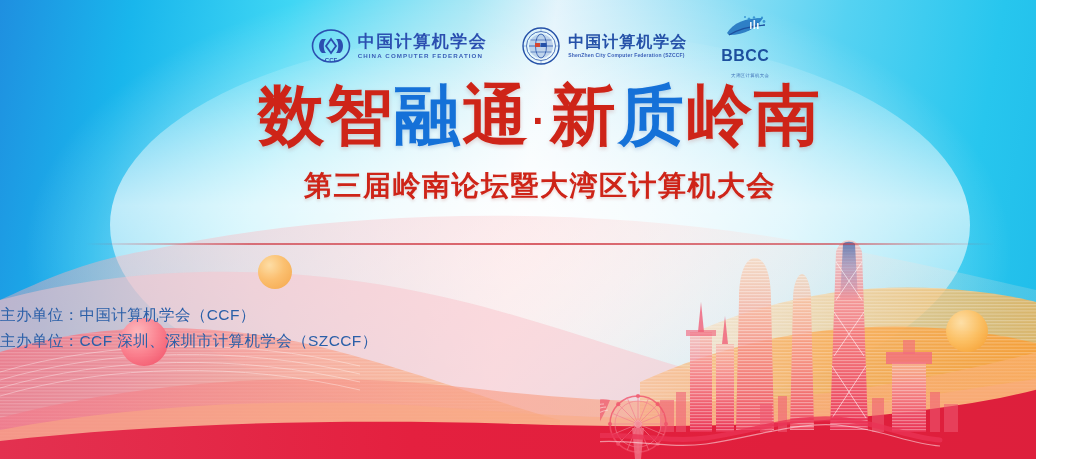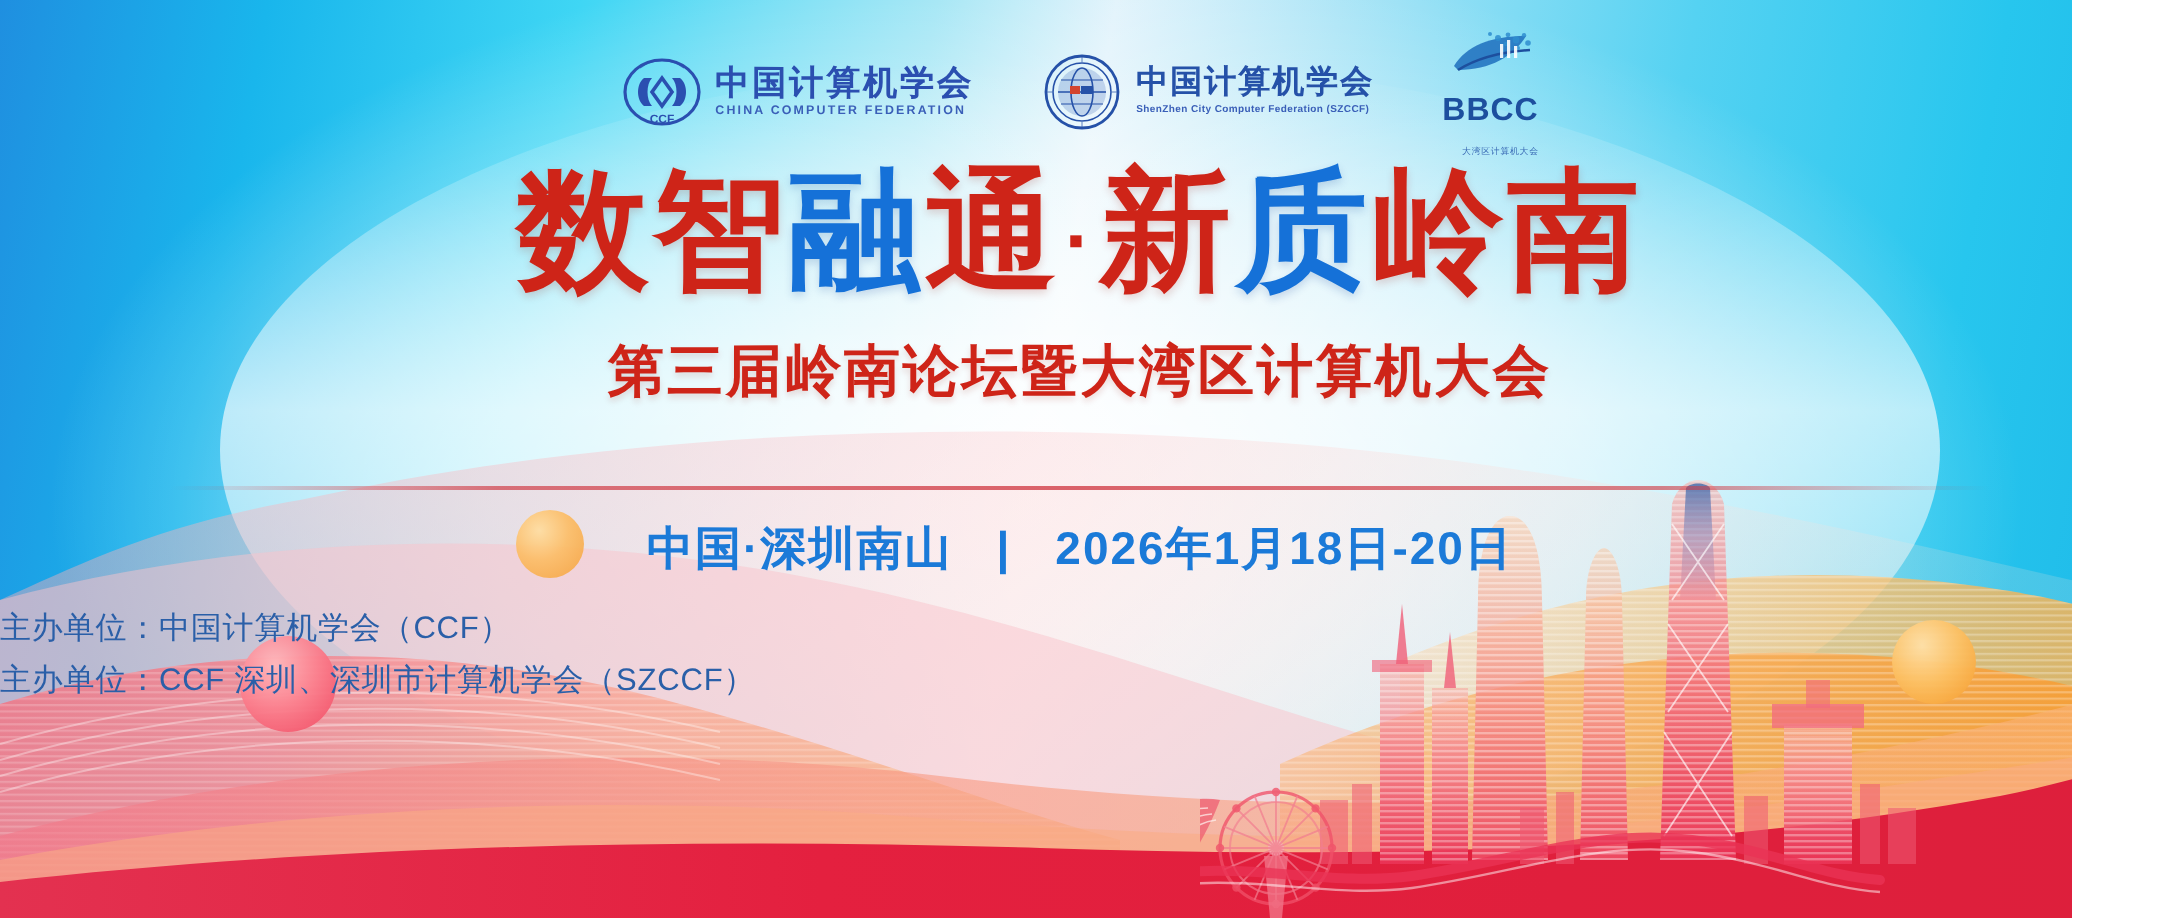--- a/index.html
+++ b/index.html
@@ -399,22 +399,19 @@
   </div>
 
   <div class="headline">
     <span class="ch red">数</span><span class="ch red">智</span><span class="ch blue">融</span><span class="ch red">通</span><span class="ch dot">·</span><span class="ch red">新</span><span class="ch blue">质</span><span class="ch red">岭</span><span class="ch red">南</span>
   </div>
 
   <div class="subhead">第三届岭南论坛暨大湾区计算机大会</div>
 
   <div class="divider"></div>
 
-  <div class="meta">
-    <span>中国·深圳南山</span><span class="bar">|</span><span>2026年1月18日-20日</span>
-  </div>
 
   <div class="orgs">
     <div class="line">主办单位：中国计算机学会（CCF）</div>
     <div class="line">主办单位：CCF 深圳、深圳市计算机学会（SZCCF）</div>
   </div>
 
 </div>
 
 </body></html>

